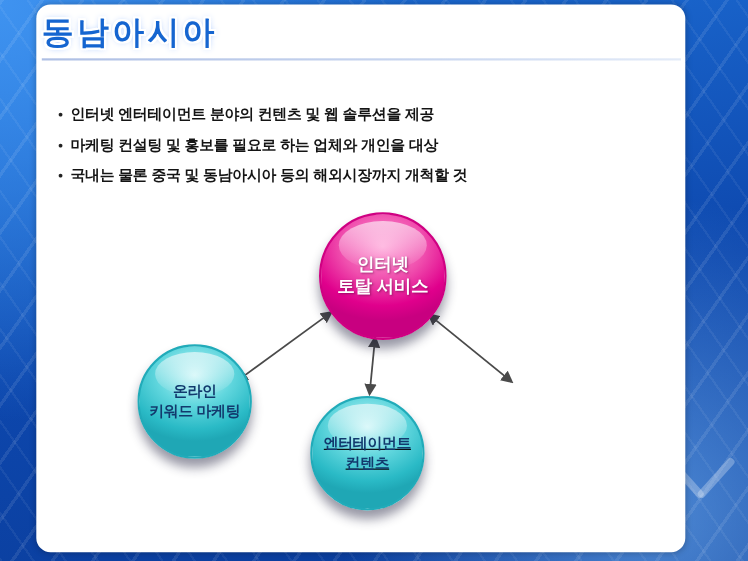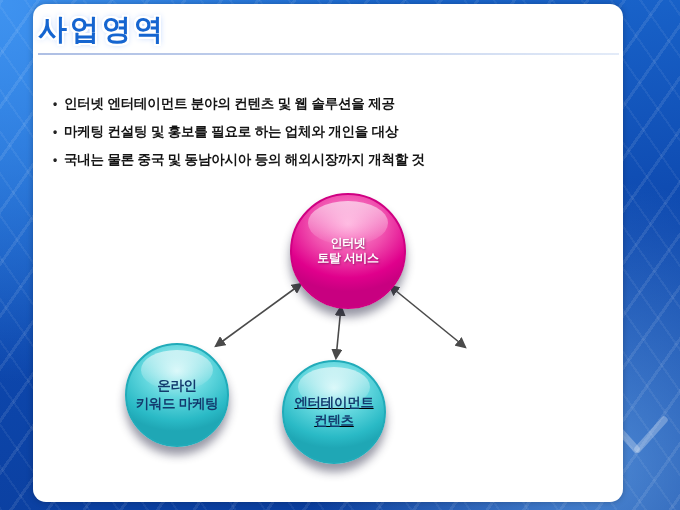--- a/index.html
+++ b/index.html
@@ -67,43 +67,43 @@
   .circle .label{
     position:relative;z-index:2;white-space:pre-line;font-weight:800;
     letter-spacing:-0.3px;
   }
   .hub{
     left:290px;top:193px;width:112px;height:112px;
     background:radial-gradient(ellipse 75% 60% at 50% 26%, #ff9fd6 0%, #f04fae 45%, #e0008c 80%, #c80080 100%);
     border:2px solid #cf0082;
   }
   .hub .label{
-    font-size:12px;color:#ffffff;line-height:1.25;
+    font-size:16px;color:#ffffff;line-height:1.25;
     text-shadow:1px 1px 2px rgba(90,0,60,0.55);
   }
   .sub{
     width:100px;height:100px;
     background:radial-gradient(ellipse 75% 60% at 50% 26%, #cdf6f8 0%, #62d7de 45%, #2abac6 82%, #1fa7b5 100%);
     border:2px solid #21abb9;
   }
   .sub .label{font-size:13.5px;color:#123a6d;line-height:1.3;}
-  .sub.n-left{left:125px;top:343px;}
+  .sub.n-left{left:125px;top:313px;}
   .sub.n-center{left:282px;top:360px;text-decoration:underline;}
   .sub.n-right{left:455px;top:330px;}
 </style>
 </head>
 <body>
 
 <div class="slide">
 
   <span class="chevron c1"></span>
   <span class="chevron c2"></span>
 
   <div class="content-panel">
-    <h1 class="page-title">사업영역</h1>
+    <h1 class="page-title">동남아시아</h1>
     <div class="title-divider"></div>
 
     <ul class="bullet-list">
       <li class="bullet">
         <span class="marker">•</span>
         <span class="btext">인터넷 엔터테이먼트 분야의 컨텐츠 및 웹 솔루션을 제공</span>
       </li>
       <li class="bullet">
         <span class="marker">•</span>
         <span class="btext">마케팅 컨설팅 및 홍보를 필요로 하는 업체와 개인을 대상</span>

